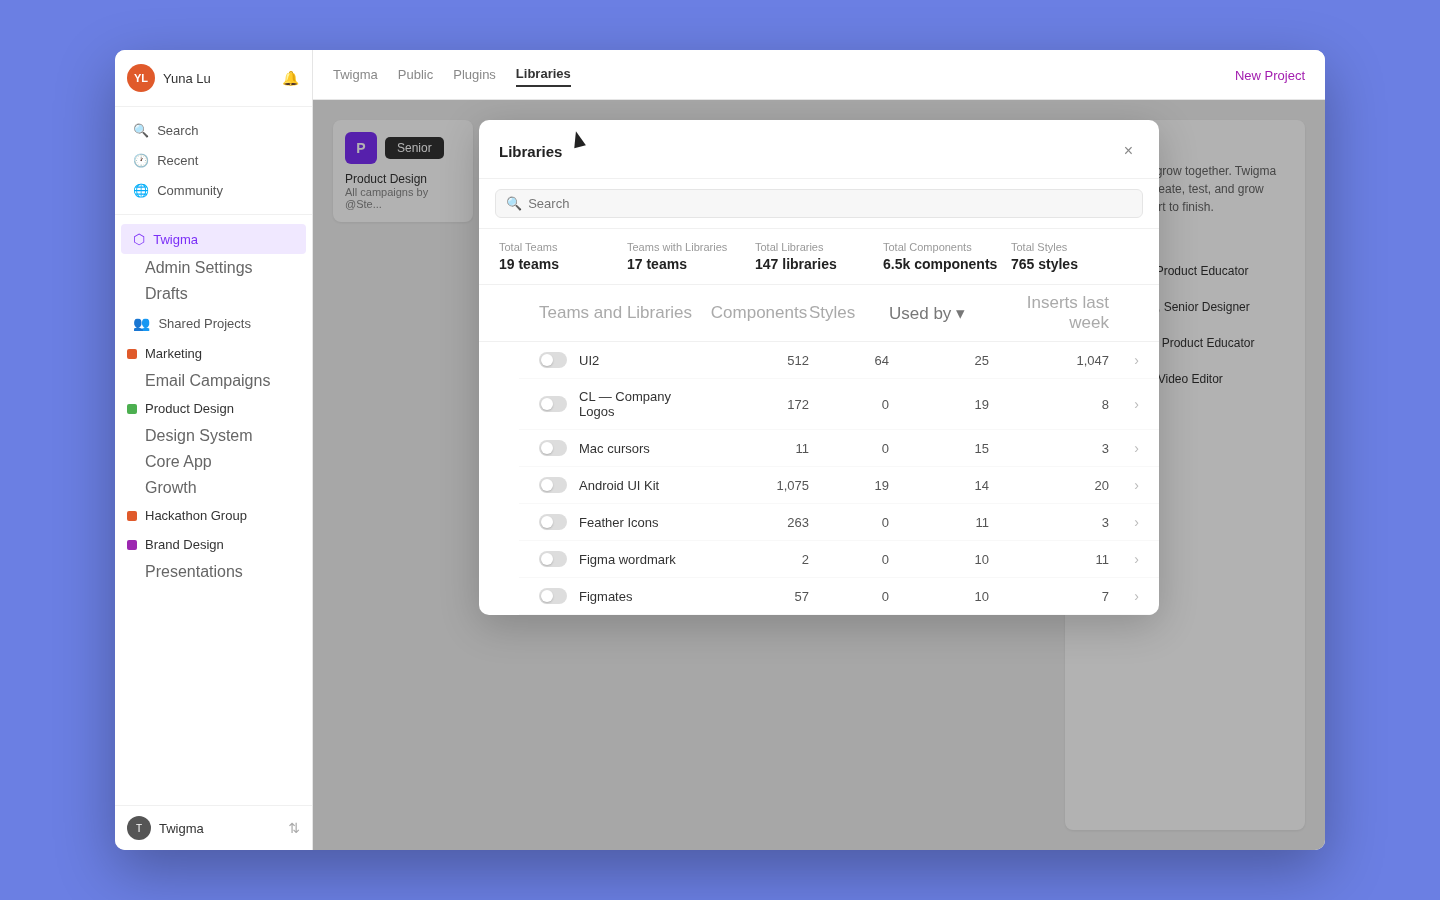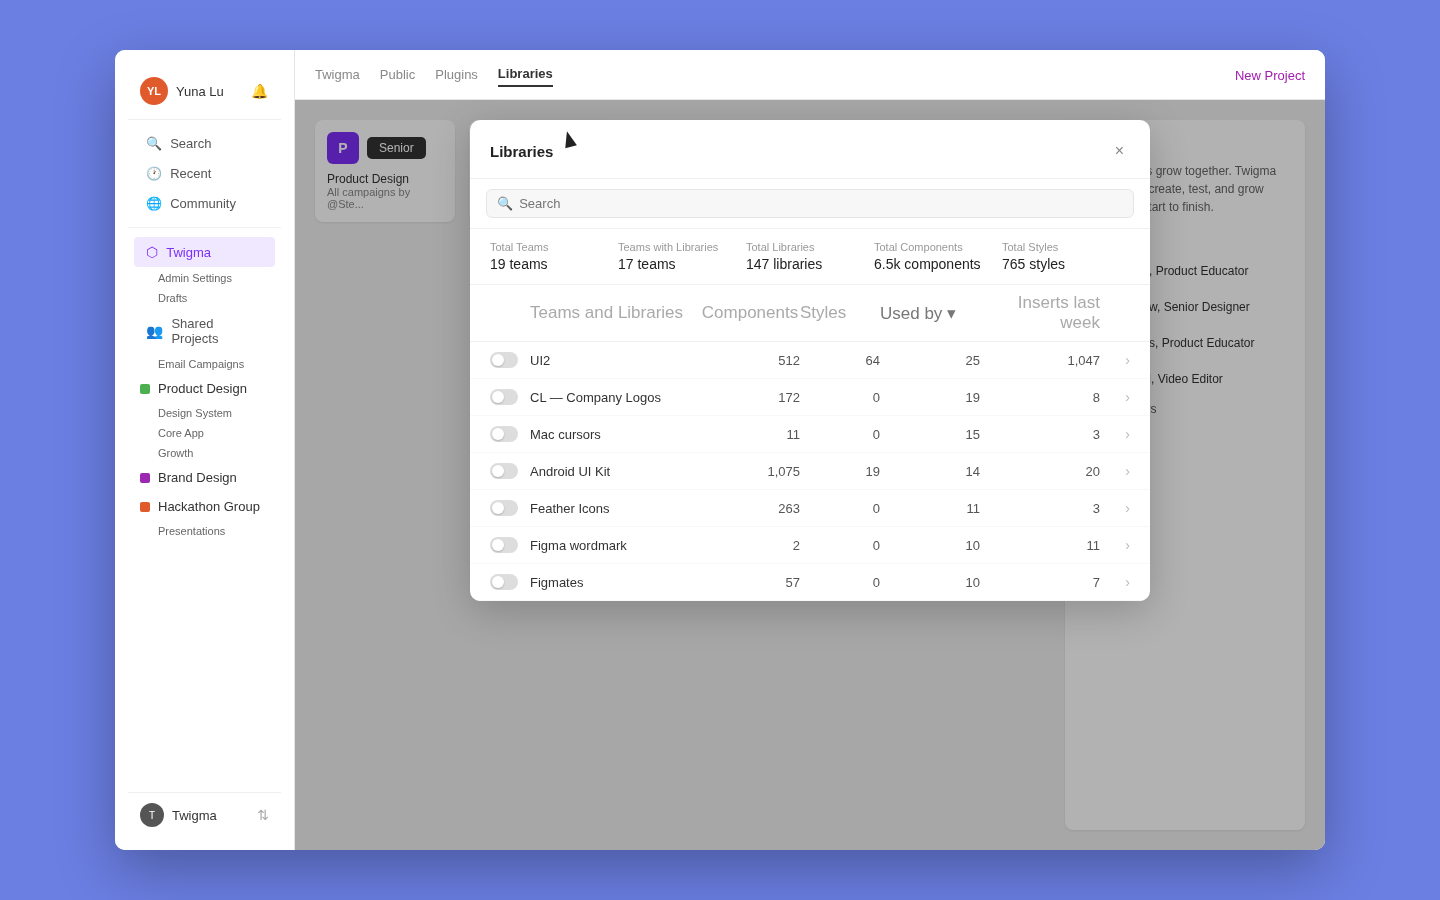--- a/index.html
+++ b/index.html
@@ -23,26 +23,26 @@
       overflow: hidden;
       box-shadow: 0 20px 60px rgba(0,0,0,0.3);
     }
     .app-body {
       display: flex;
       flex: 1;
       overflow: hidden;
     }
     
     .sidebar {
-      width: 180px;
+      width: 198px;
       background: #fff;
       border-right: 1px solid #e5e5e5;
       display: flex;
       flex-direction: column;
-      padding: 13px;
+      padding: 0;
       flex-shrink: 0;
     }
     .sidebar-user {
       display: flex;
       align-items: center;
       padding: 14px 12px;
       gap: 8px;
       border-bottom: 1px solid #f0f0f0;
     }
     .avatar-circle {
@@ -100,21 +100,21 @@
       font-size: 13px;
       color: #333;
     }
     .section-dot {
       width: 10px;
       height: 10px;
       border-radius: 2px;
       flex-shrink: 0;
     }
     .section-sub-item {
-      font-size: 11px;
+      font-size: 16px;
       color: #666;
       padding: 4px 12px 4px 30px;
       cursor: pointer;
     }
     .sidebar-bottom {
       margin-top: auto;
       border-top: 1px solid #f0f0f0;
       padding: 10px 12px;
       display: flex;
       align-items: center;
@@ -375,21 +375,21 @@
     .stat-item {
       flex: 1;
     }
     .stat-label {
       font-size: 11px;
       color: #999;
       margin-bottom: 3px;
     }
     .stat-value {
       font-size: 14px;
-      font-weight: 400;
+      font-weight: 700;
       color: #222;
     }
     .table-header {
       display: grid;
       grid-template-columns: 40px 1fr 100px 80px 100px 120px 30px;
       padding: 8px 20px;
       border-bottom: 1px solid #f0f0f0;
       align-items: center;
     }
     .table-col-header {
@@ -400,20 +400,21 @@
     .table-col-header.sortable {
       cursor: pointer;
       color: #777;
       display: flex;
       align-items: center;
       gap: 3px;
     }
     .table-body {
       overflow-y: auto;
       flex: 1;
+      margin-left: 40px;
     }
     .table-row {
       display: grid;
       grid-template-columns: 40px 1fr 100px 80px 100px 120px 30px;
       padding: 10px 20px;
       border-bottom: 1px solid #f8f8f8;
       align-items: center;
       cursor: pointer;
     }
     .toggle-switch {
@@ -483,38 +484,42 @@
           <span>Twigma</span>
         </div>
         <div class="section-sub-item">Admin Settings</div>
         <div class="section-sub-item">Drafts</div>
 
         <div class="sidebar-nav-item">
           <span style="font-size:14px;color:#888;">👥</span>
           <span>Shared Projects</span>
         </div>
 
+        <div class="sidebar-section-item">
+          <div class="section-dot" style="background:#e05a2b;"></div>
+          <span>Marketing</span>
+        </div>
         <div class="section-sub-item">Email Campaigns</div>
 
         <div class="sidebar-section-item">
           <div class="section-dot" style="background:#4caf50;"></div>
           <span>Product Design</span>
         </div>
         <div class="section-sub-item">Design System</div>
         <div class="section-sub-item">Core App</div>
         <div class="section-sub-item">Growth</div>
 
         <div class="sidebar-section-item">
+          <div class="section-dot" style="background:#e05a2b;"></div>
+          <span>Hackathon Group</span>
+        </div>
+
+        <div class="sidebar-section-item">
           <div class="section-dot" style="background:#9c27b0;"></div>
           <span>Brand Design</span>
-        </div>
-
-        <div class="sidebar-section-item">
-          <div class="section-dot" style="background:#e05a2b;"></div>
-          <span>Hackathon Group</span>
         </div>
         <div class="section-sub-item">Presentations</div>
       </div>
       <div class="sidebar-bottom">
         <div class="sidebar-bottom-logo">
           <span>T</span>
         </div>
         <span style="font-size:13px;color:#333;">Twigma</span>
         <span style="margin-left:auto;color:#aaa;font-size:14px;">⇅</span>
       </div>

